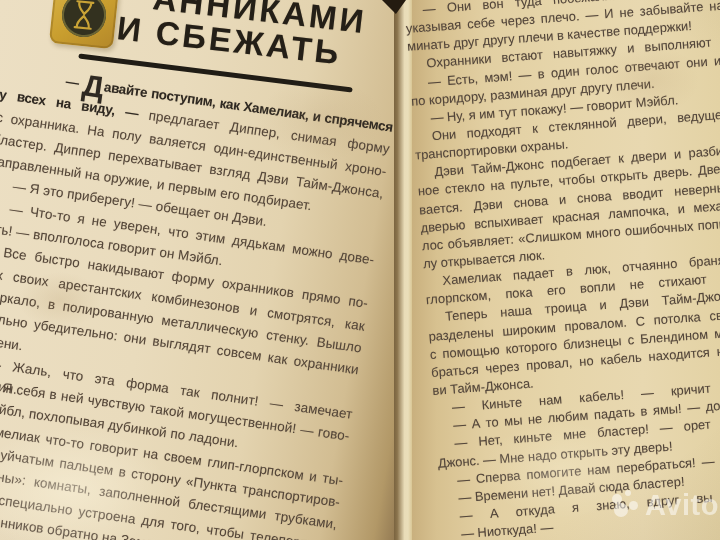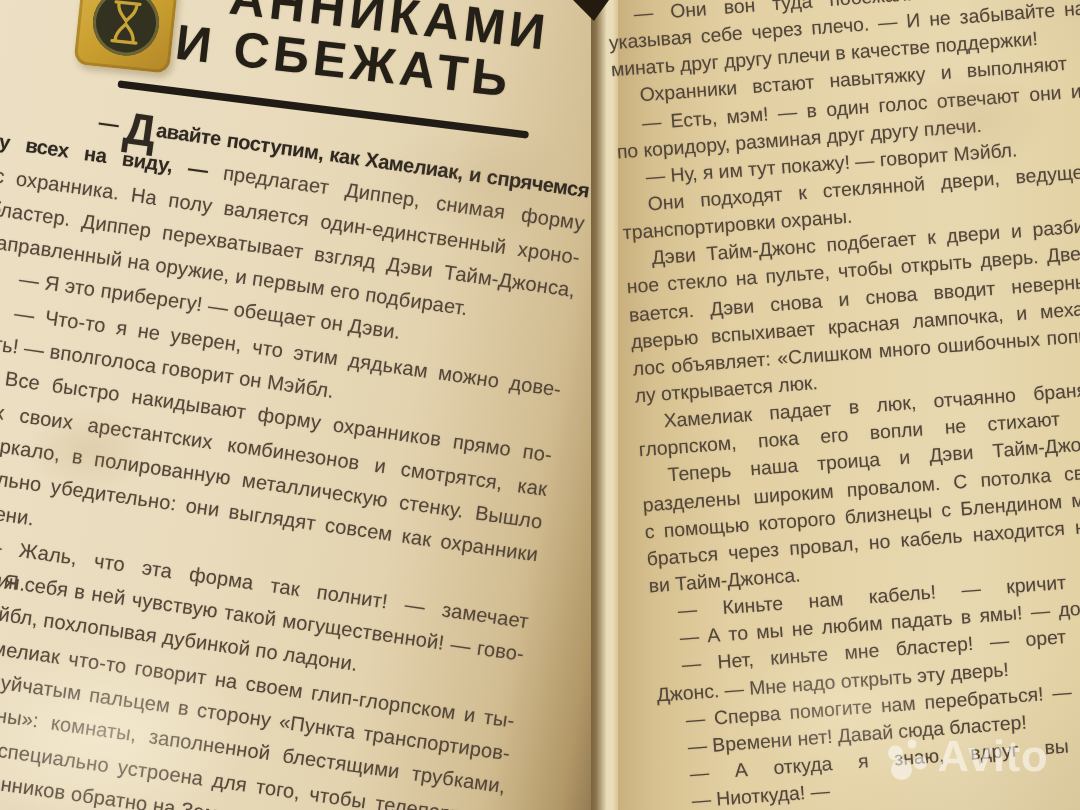--- a/index.html
+++ b/index.html
@@ -51,21 +51,21 @@
   .right-body .ln{height:18.15px;}
   .ln.j{text-align:justify;text-align-last:justify;}
   .i1{text-indent:26px;}
   .i2{text-indent:64px;}
   .right-body .i1{text-indent:18px;}
   .s-n{font-weight:normal;}
   .s-b{font-weight:bold;letter-spacing:-0.3px;color:#2f2922;}
   .s-c{font-weight:bold;font-size:30px;line-height:0;vertical-align:-7px;color:#2f2922;}
 
   
-  .watermark{position:absolute;left:592px;top:489px;display:flex;align-items:flex-end;gap:5px;}
+  .watermark{position:absolute;left:612px;top:489px;display:flex;align-items:flex-start;gap:5px;}
   .wm-logo{position:relative;width:28px;height:30px;}
   .wm-logo i{position:absolute;border-radius:50%;background:rgba(255,255,255,0.52);}
   .wm-c1{width:10px;height:10px;left:0;top:5px;}
   .wm-c2{width:6px;height:6px;left:13px;top:1px;}
   .wm-c3{width:14px;height:14px;left:2px;top:14px;}
   .wm-c4{width:9px;height:9px;left:17px;top:12px;}
   .wm-text{font-size:29px;font-weight:bold;color:rgba(255,255,255,0.52);letter-spacing:0.5px;}
 </style>
 </head>
 <body>

